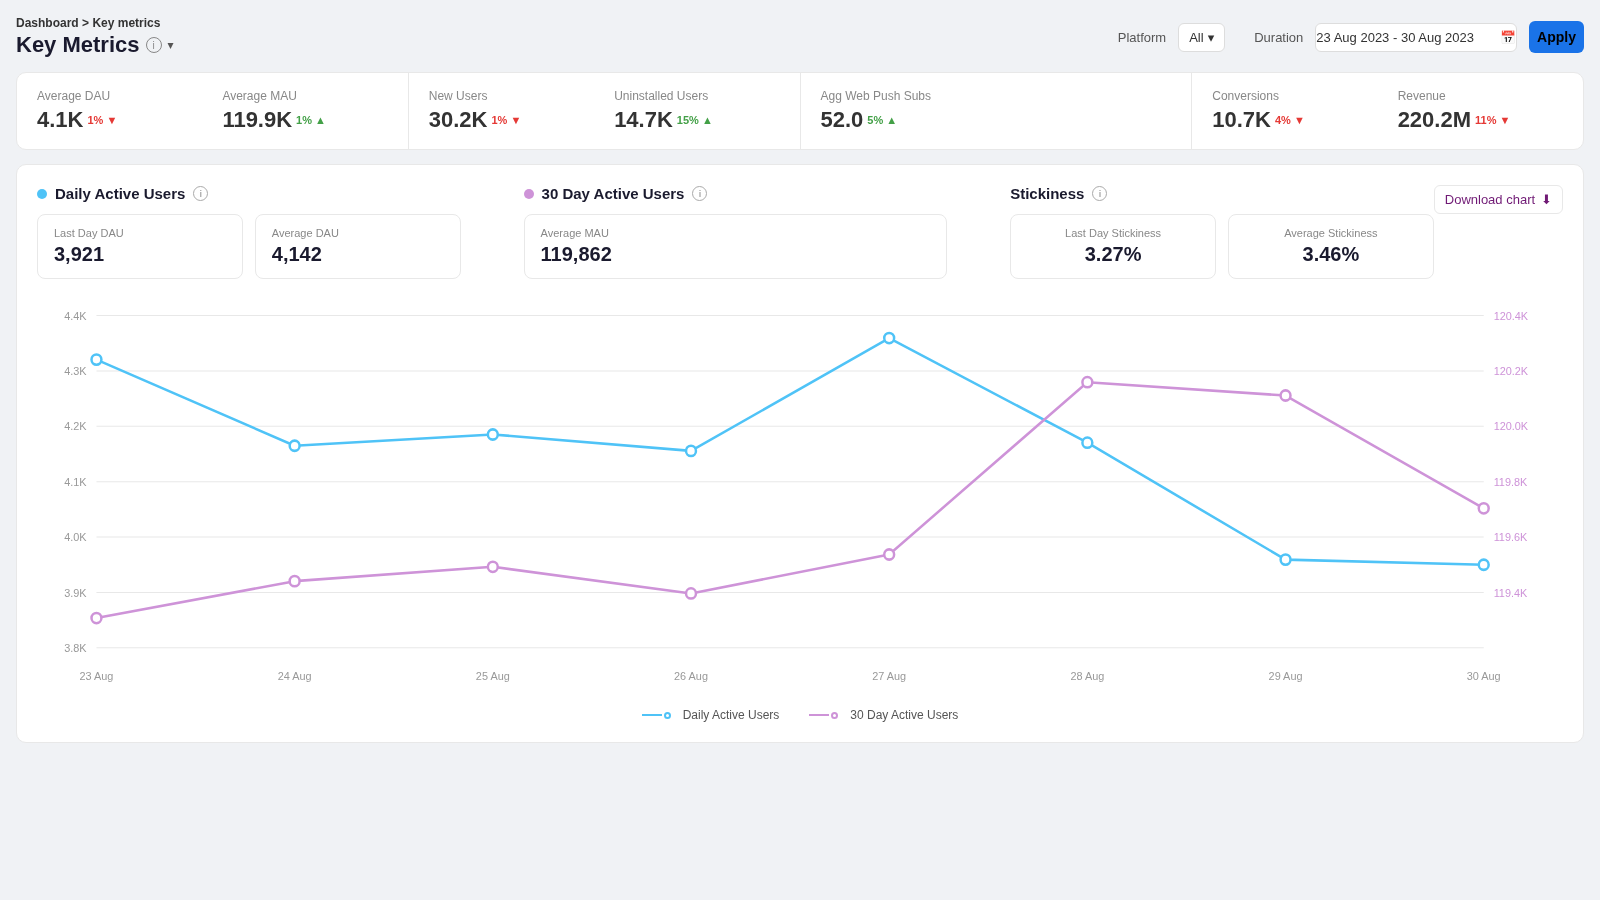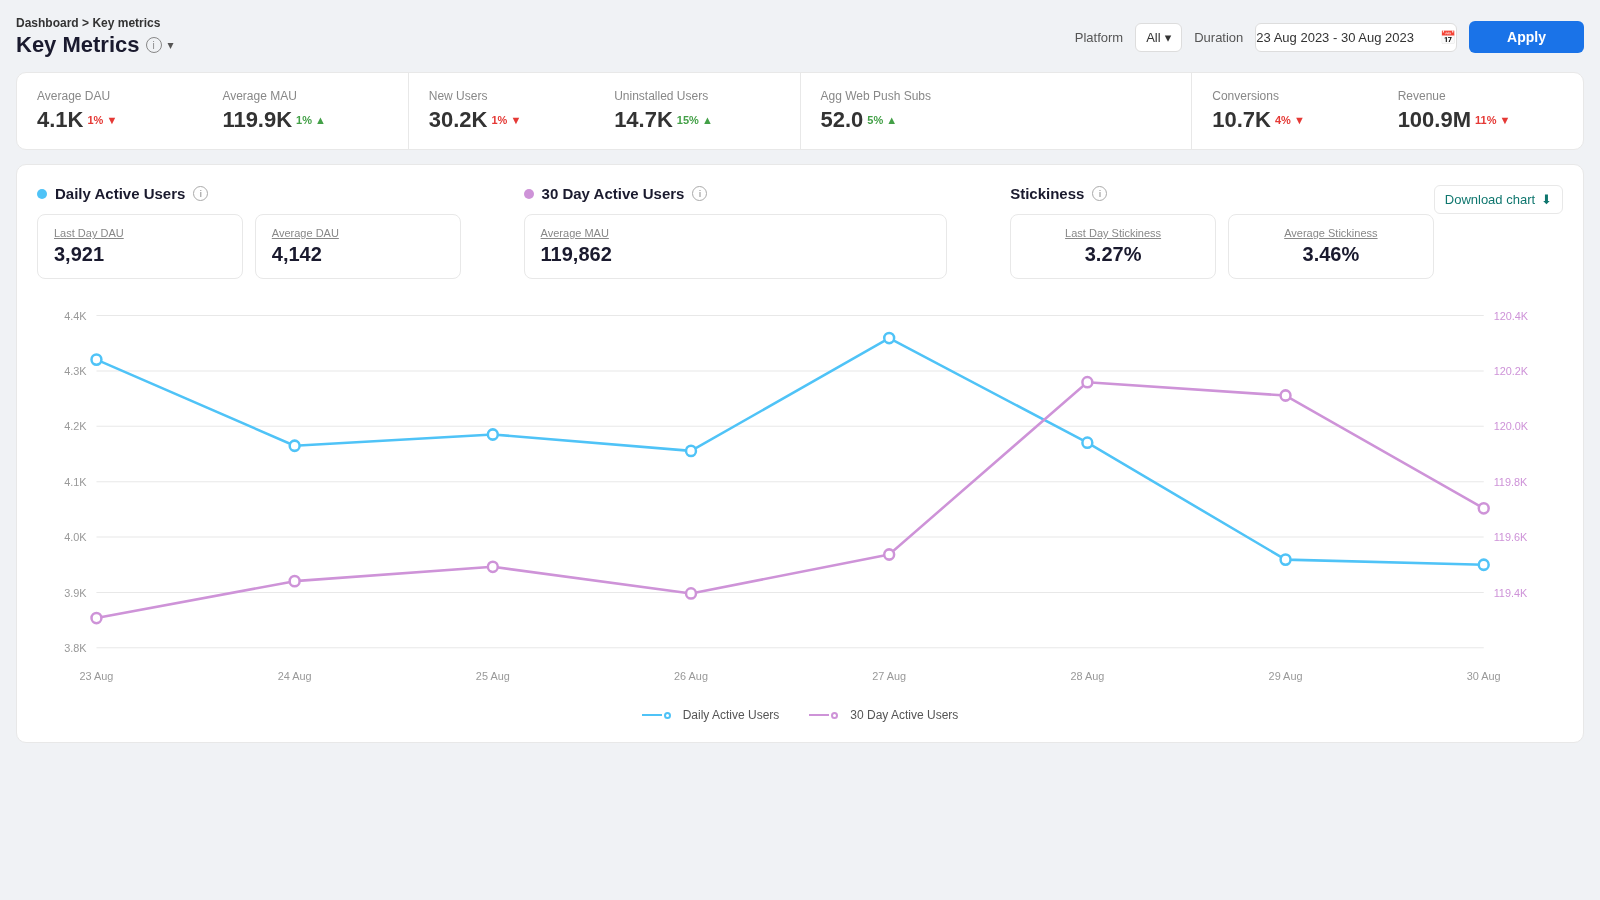--- a/index.html
+++ b/index.html
@@ -10,25 +10,25 @@
     
     .header { display: flex; align-items: center; justify-content: space-between; margin-bottom: 14px; }
     .breadcrumb { font-size: 12px; color: #888; }
     .breadcrumb span { font-weight: 600; color: #333; }
     .page-title-row { display: flex; align-items: center; gap: 6px; margin-top: 2px; }
     .page-title { font-size: 22px; font-weight: 700; color: #1a1a2e; }
     .info-icon { width: 16px; height: 16px; border-radius: 50%; border: 1.5px solid #888; display: inline-flex; align-items: center; justify-content: center; font-size: 10px; color: #888; cursor: pointer; }
     .chevron-down { font-size: 12px; color: #555; cursor: pointer; }
     
     .header-controls { display: flex; align-items: center; gap: 12px; }
-    .platform-label, .duration-label { font-size: 13px; color: #555; }
+    .platform-label, .duration-label { font-size: 13px; color: #555; margin-left: 17px; }
     .platform-select { display: flex; align-items: center; gap: 4px; border: 1px solid #ddd; border-radius: 6px; padding: 6px 10px; background: #fff; cursor: pointer; font-size: 13px; }
     .duration-input { border: 1px solid #ddd; border-radius: 6px; padding: 6px 0; background: #fff; font-size: 13px; display: flex; align-items: center; gap: 26px; cursor: pointer; }
     .cal-icon { color: #555; }
-    .apply-btn { background: #1a73e8; color: #ffffff; border: none; border-radius: 6px; padding: 8px 38px; font-size: 14px; font-weight: 600; cursor: pointer; }
+    .apply-btn { background: #1a73e8; color: #000000; border: none; border-radius: 6px; padding: 8px 8px; font-size: 14px; font-weight: 600; cursor: pointer; }
     
     
     .metrics-row { display: flex; gap: 0; background: #fff; border-radius: 10px; margin-bottom: 14px; border: 1px solid #e8e8e8; overflow: hidden; }
     .metric-group { display: flex; gap: 0; flex: 1; border-right: 1px solid #e8e8e8; padding: 16px 20px; }
     .metric-group:last-child { border-right: none; }
     .metric-item { flex: 1; padding-right: 20px; }
     .metric-item:last-child { padding-right: 0; }
     .metric-label { font-size: 12px; color: #888; margin-bottom: 4px; }
     .metric-value { font-size: 22px; font-weight: 700; display: flex; align-items: center; gap: 4px; }
     .metric-change { font-size: 11px; font-weight: 600; display: flex; align-items: center; gap: 2px; }
@@ -42,24 +42,24 @@
     .chart-panel { flex: 1; padding-right: 30px; }
     .chart-panel.stickiness { padding-right: 0; }
     .chart-panel-title { display: flex; align-items: center; gap: 8px; font-size: 15px; font-weight: 600; color: #1a1a2e; margin-bottom: 12px; }
     .dot { width: 10px; height: 10px; border-radius: 50%; }
     .dot-blue { background: #4fc3f7; }
     .dot-purple { background: #ce93d8; }
     .panel-info-icon { width: 15px; height: 15px; border-radius: 50%; border: 1.5px solid #aaa; display: inline-flex; align-items: center; justify-content: center; font-size: 9px; color: #aaa; }
     
     .stat-cards { display: flex; gap: 12px; }
     .stat-card { border: 1px solid #e8e8e8; border-radius: 8px; padding: 12px 16px; flex: 1; }
-    .stat-card-label { font-size: 11px; color: #888; margin-bottom: 4px; text-decoration: underline; }
+    .stat-card-label { font-size: 11px; color: #888; margin-bottom: 4px; }
     .stat-card-value { font-size: 20px; font-weight: 700; color: #1a1a2e; }
     
-    .download-chart-btn { display: flex; align-items: center; gap: 6px; font-size: 13px; color: #0f766e; cursor: pointer; padding: 6px 10px; border: 1px solid #e8e8e8; border-radius: 6px; white-space: nowrap; }
+    .download-chart-btn { display: flex; align-items: center; gap: 6px; font-size: 13px; color: #701a75; cursor: pointer; padding: 6px 10px; border: 1px solid #e8e8e8; border-radius: 6px; white-space: nowrap; }
     
     
     .chart-container { position: relative; width: 100%; margin-top: 10px; }
     svg.main-chart { width: 100%; height: 400px; }
     
     .chart-legend { display: flex; justify-content: center; gap: 30px; margin-top: 10px; }
     .legend-item { display: flex; align-items: center; gap: 6px; font-size: 12px; color: #555; font-weight: 500; }
     
     .separator { width: 1px; background: #e8e8e8; margin: 0 16px; }
   </style>
@@ -146,21 +146,21 @@
       <div class="metric-item">
         <div class="metric-label">Conversions</div>
         <div class="metric-value">
           <span>10.7K</span>
           <span class="metric-change red">4% ▼</span>
         </div>
       </div>
       <div class="metric-item">
         <div class="metric-label">Revenue</div>
         <div class="metric-value">
-          <span>100.9M</span>
+          <span>220.2M</span>
           <span class="metric-change red">11% ▼</span>
         </div>
       </div>
     </div>
   </div>
 
   <div class="chart-section">
 
     <div class="chart-header">
       <div class="chart-panels" style="flex:1; align-items:flex-start;">

